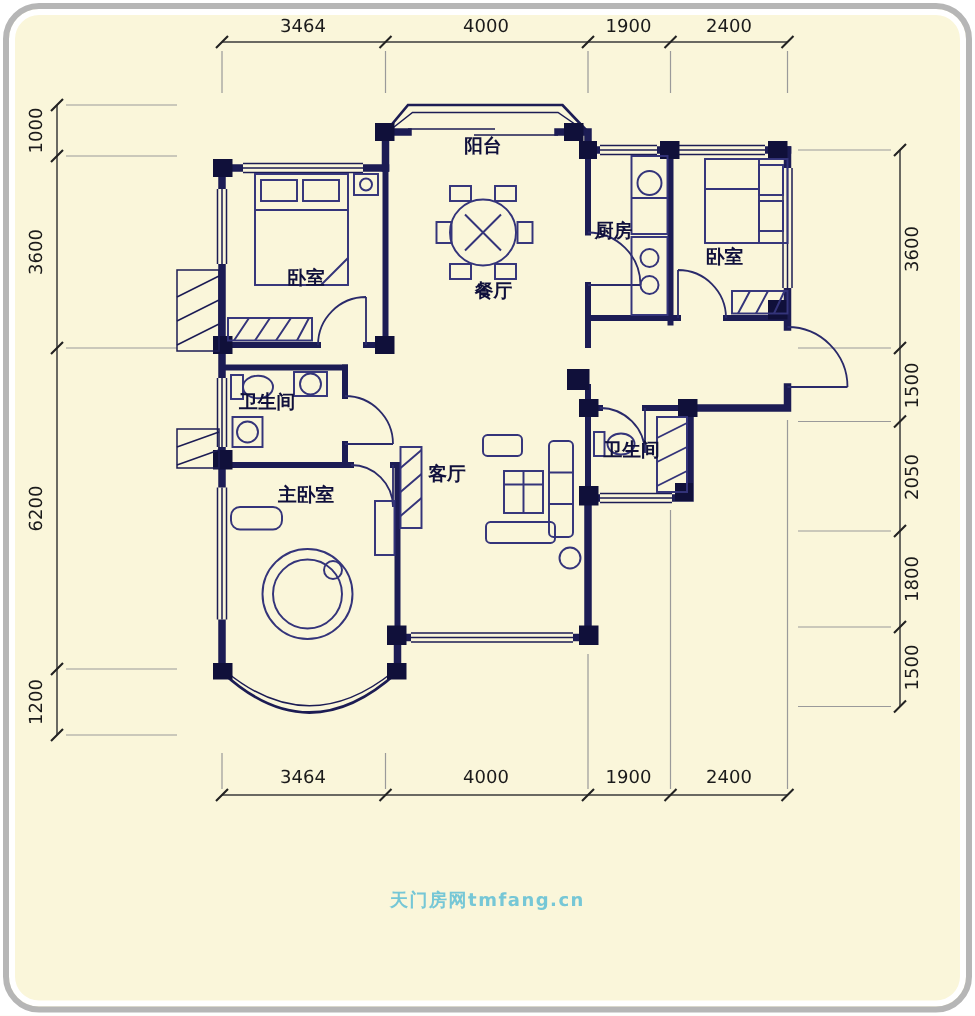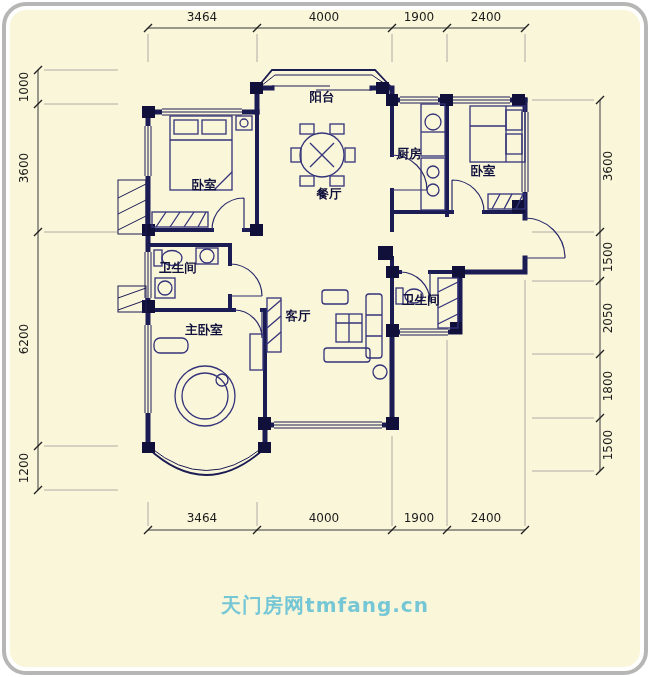--- a/index.html
+++ b/index.html
@@ -6,21 +6,21 @@
   .page{position:relative;width:650px;height:677px;background:#ffffff;overflow:hidden;
         font-family:"DejaVu Sans",sans-serif;}
   .frame{position:absolute;left:2px;top:2px;width:638px;height:665px;
          background:#faf6da;border:4px solid #b6b6b6;border-radius:24px;
          box-shadow:inset 0 0 0 4px #ffffff;}
   .plan-svg{position:absolute;left:0;top:0;}
   .title{position:absolute;left:0;top:546px;width:100%;text-align:center;
          font-family:"Liberation Serif","DejaVu Serif",serif;font-weight:900;
          font-size:80px;letter-spacing:6px;color:#0a0a0a;z-index:2;}
   .watermark{position:absolute;left:0;top:592px;width:100%;text-align:center;
-         font-size:20px;font-weight:bold;color:#6fc5d6;opacity:.95;z-index:3;
+         font-size:12px;font-weight:bold;color:#6fc5d6;opacity:.95;z-index:3;
          letter-spacing:1px;}
   
   .wall{stroke:#1c1c54;stroke-width:5;fill:none;stroke-linecap:square;}
   .iwall{stroke:#1c1c54;stroke-width:4;fill:none;stroke-linecap:square;}
   .thin{stroke:#1c1c54;stroke-width:1.8;fill:none;}
   .hair{stroke:#1c1c54;stroke-width:1;fill:none;}
   .furn{stroke:#34347a;stroke-width:1.3;fill:none;}
   .col{fill:#10103a;stroke:none;}
   .arc{stroke:#2a2a6a;stroke-width:1.2;fill:none;}
   .win{stroke:#1c1c54;stroke-width:1;fill:none;}

